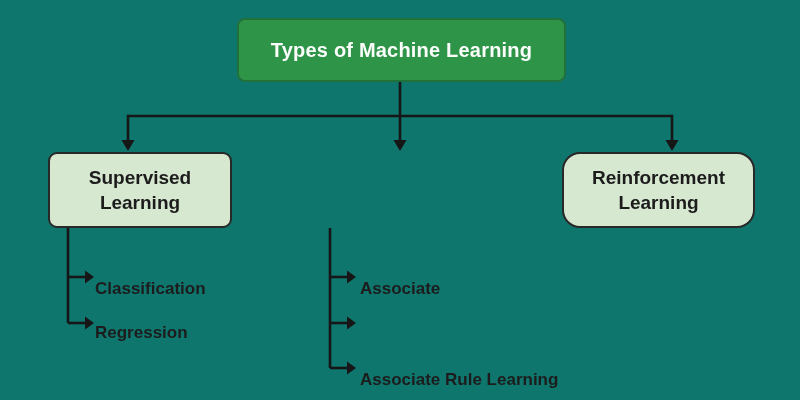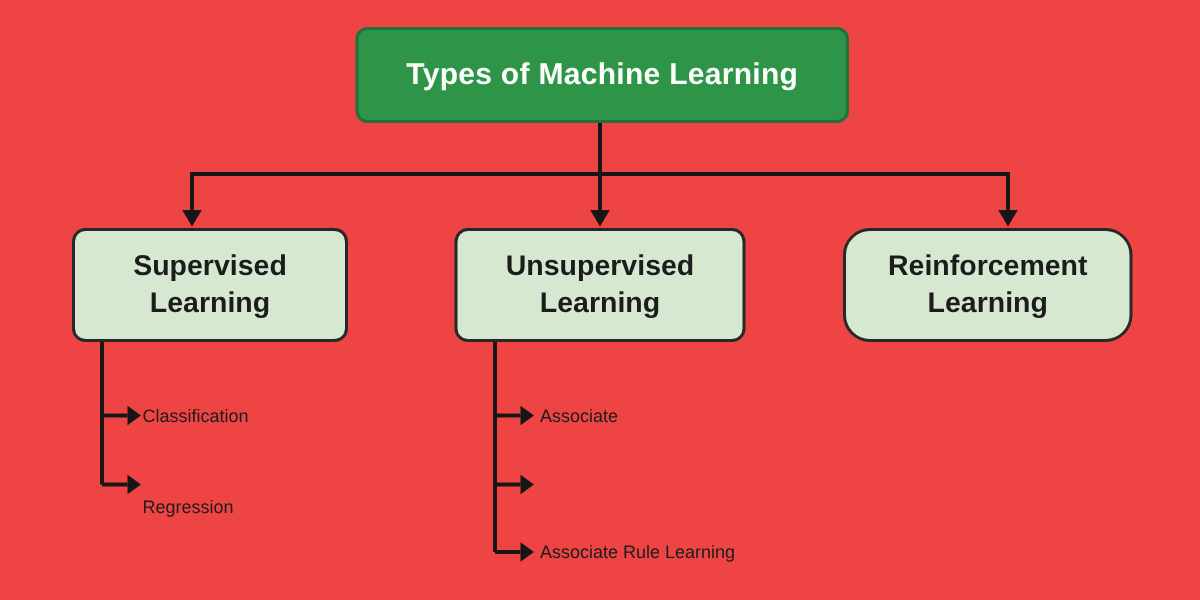--- a/index.html
+++ b/index.html
@@ -4,21 +4,21 @@
 <style>
   html, body { margin: 0; padding: 0; }
   body {
     font-family: "Liberation Sans", "DejaVu Sans", sans-serif;
     background: #e9e9e7;
   }
   .canvas {
     position: relative;
     width: 800px;
     height: 400px;
-    background: #ef4444;
+    background: #0f766e;
     overflow: hidden;
   }
   .connector-svg {
     position: absolute;
     left: 0; top: 0;
     width: 800px; height: 400px;
     pointer-events: none;
   }
   .node {
     position: absolute;
@@ -51,27 +51,28 @@
     line-height: 25px;
     padding: 0 28px;
   }
   .node-supervised   { left: 48px;  width: 184px; }
   .node-unsupervised { left: 303px; width: 194px; }
   .node-reinforcement{ left: 562px; width: 193px; border-radius: 18px; }
   .leaf {
     position: absolute;
     height: 24px;
     line-height: 24px;
-    font-size: 12px;
-    font-weight: normal;
+    font-size: 17px;
+    font-weight: bold;
     color: #1c1c1c;
     white-space: nowrap;
+    margin-top: 12px;
   }
   .leaf-s1 { left: 95px;  top: 265px; }
-  .leaf-s2 { left: 95px;  top: 326px; text-align: center; }
+  .leaf-s2 { left: 95px;  top: 309px; text-align: center; }
   .leaf-u1 { left: 360px; top: 265px; }
   .leaf-u2 { left: 360px; top: 311px; }
   .leaf-u3 { left: 360px; top: 356px; text-align: right; }
 </style>
 </head>
 <body>
 
 <div class="canvas">
 
   <svg class="connector-svg" viewBox="0 0 800 400" xmlns="http://www.w3.org/2000/svg">
@@ -111,23 +112,20 @@
   </svg>
 
   <div class="node node-root">
     <span>Types of Machine Learning</span>
   </div>
 
   <div class="node node-child node-supervised">
     <span>Supervised Learning</span>
   </div>
 
-  <div class="node node-child node-unsupervised">
-    <span>Unsupervised Learning</span>
-  </div>
 
   <div class="node node-child node-reinforcement">
     <span>Reinforcement Learning</span>
   </div>
 
   <div class="leaf leaf-s1">Classification</div>
   <div class="leaf leaf-s2">Regression</div>
 
   <div class="leaf leaf-u1">Associate</div>
   <div class="leaf leaf-u3">Associate Rule Learning</div>

